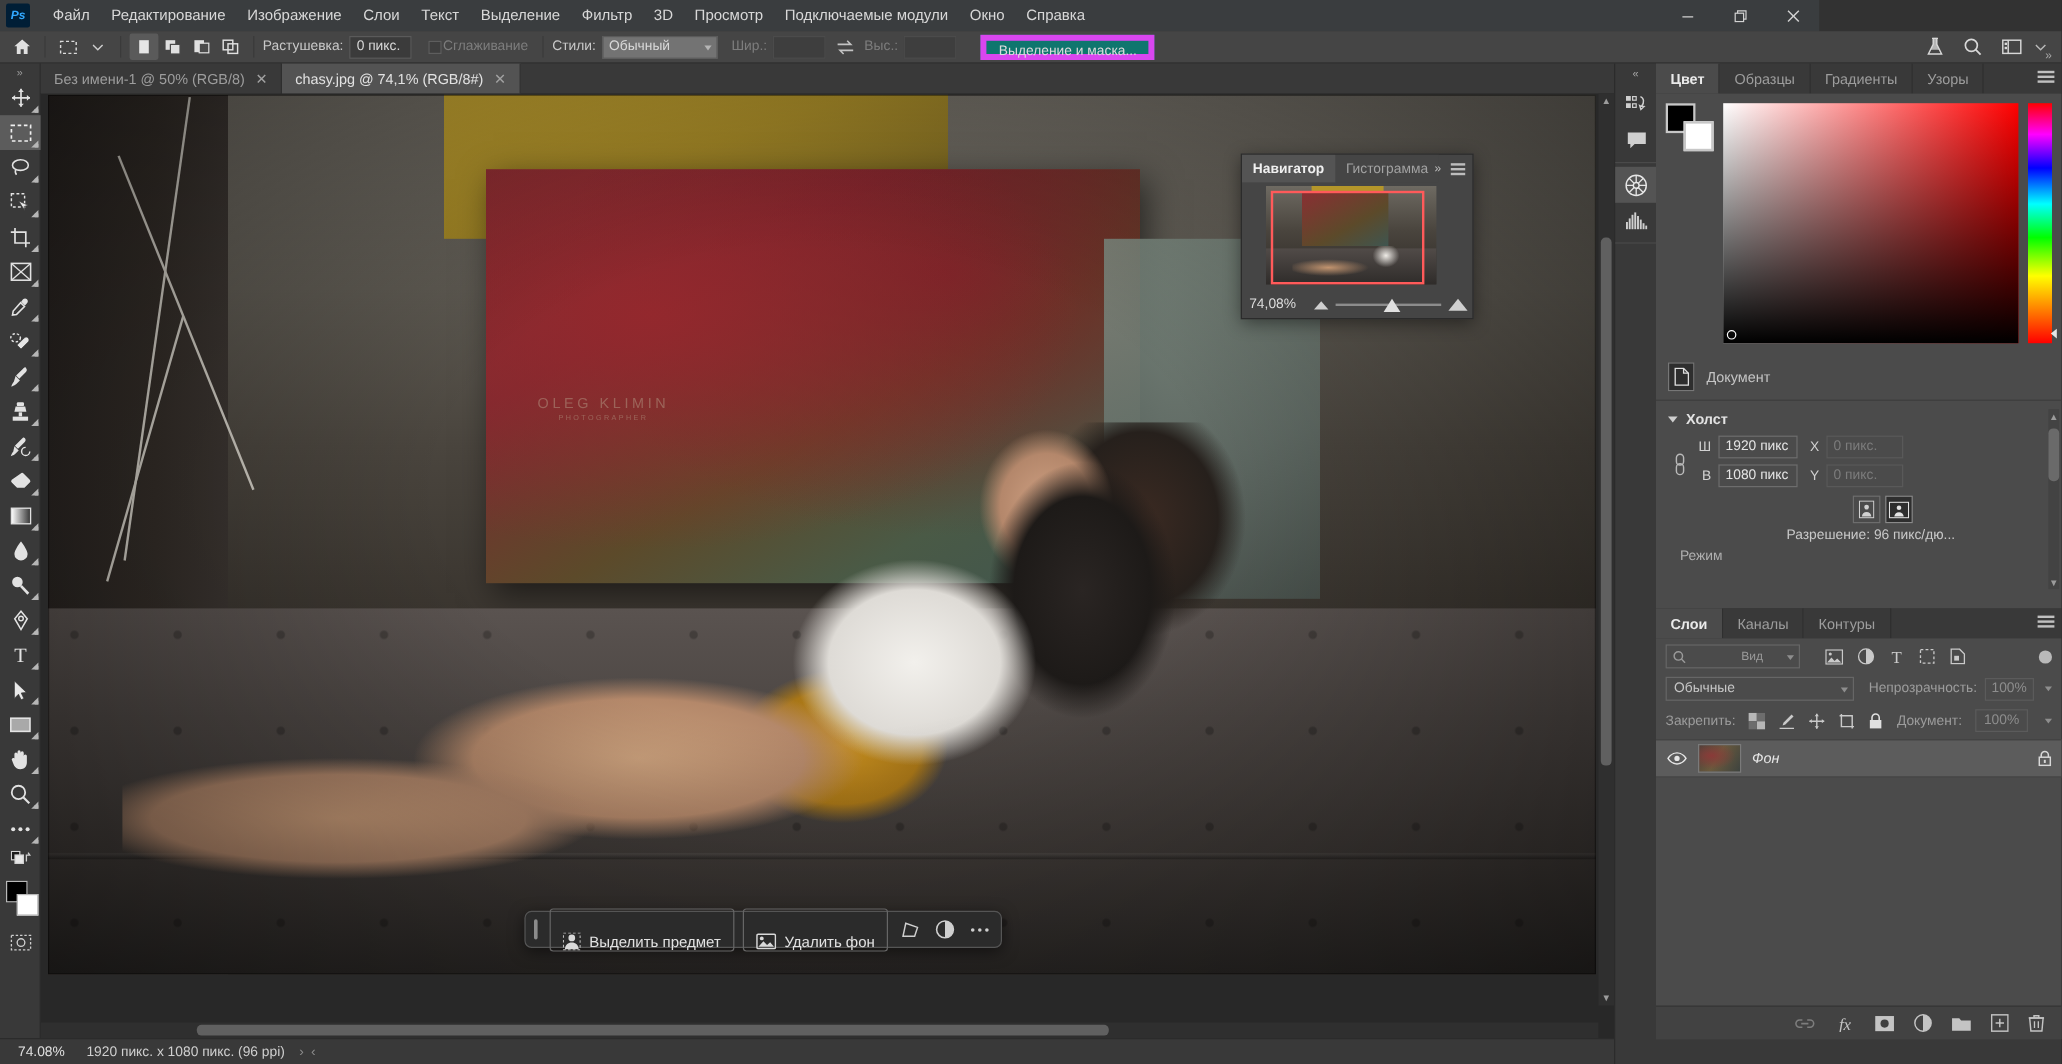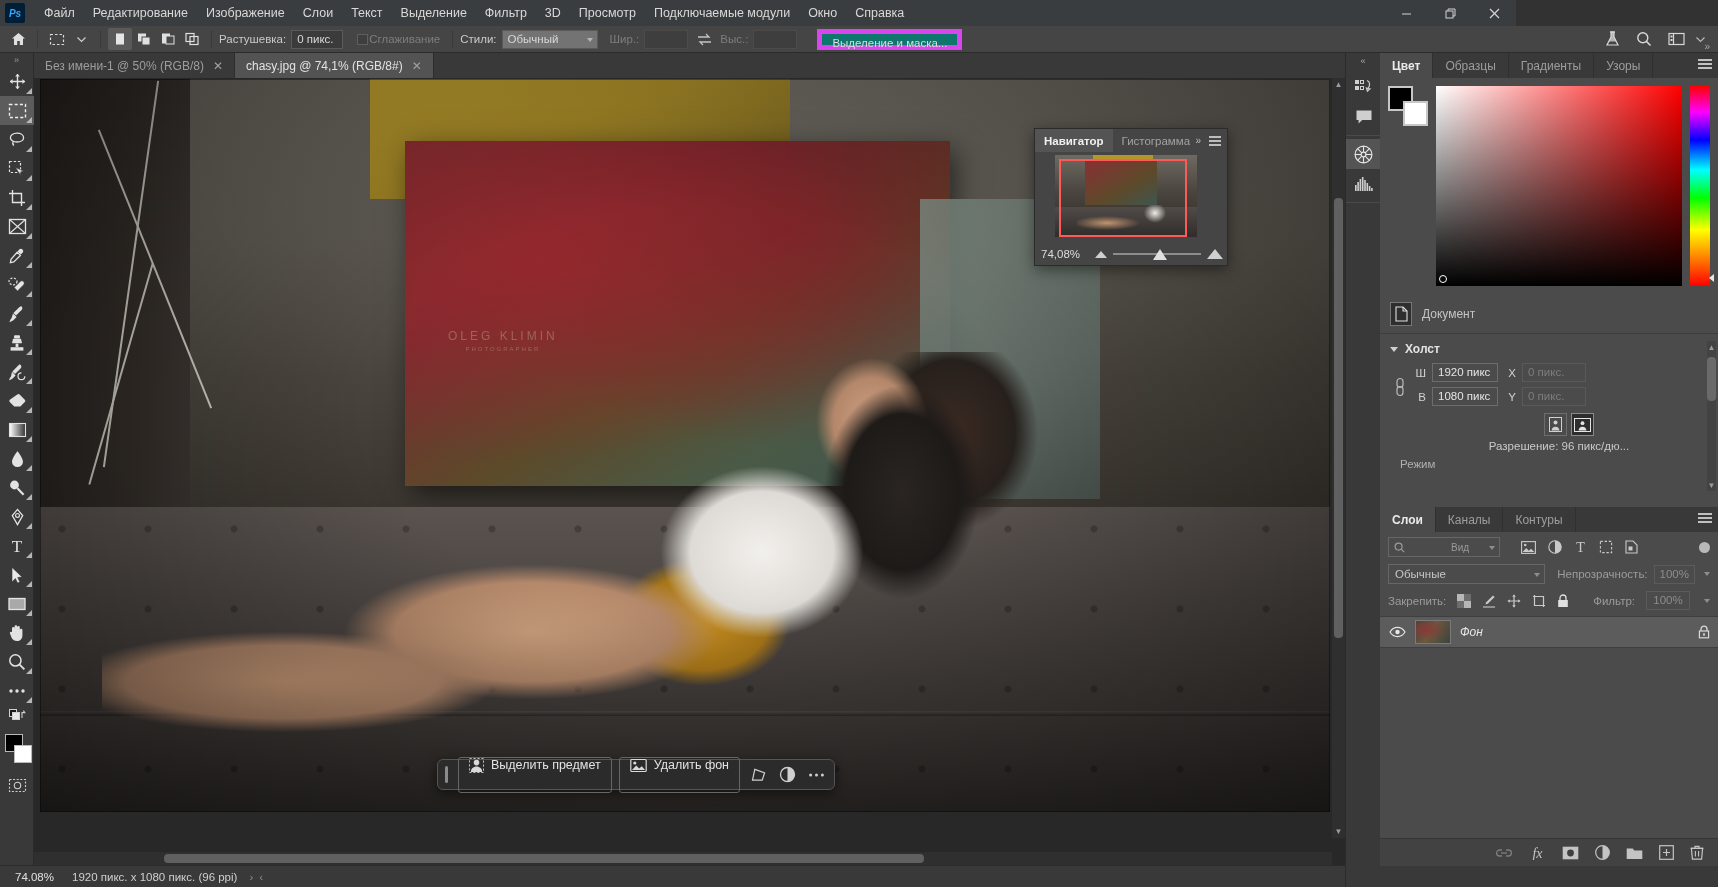--- a/index.html
+++ b/index.html
@@ -170,21 +170,21 @@
 
   
   .ctxbar {
     position: absolute; left: 437px; top: 759px; height: 31px;
     background: #2b2b2b; border: 1px solid #555; border-radius: 6px;
     display: flex; align-items: center; padding: 0 7px; gap: 7px;
     box-shadow: 0 3px 12px rgba(0,0,0,.5);
   }
   .ctx-grip { width: 3px; height: 17px; background: #8b8b8b; border-radius: 2px; margin-right: 3px; }
   .ctx-btn {
-    display: flex; align-items: flex-start; gap: 7px; height: 36px; padding: 0 10px;
+    display: flex; align-items: flex-end; gap: 7px; height: 36px; padding: 0 10px;
     border: 1px solid #666; border-radius: 3px; color: #e2e2e2; font-size: 12.5px;
     white-space: nowrap;
   }
   .ctx-ico { width: 22px; height: 22px; display: flex; align-items: center; justify-content: center; color: #d3d3d3; }
 
   
   .statusbar {
     position: absolute; left: 0; bottom: 0; width: 1345px; height: 22px;
     background: #393939; border-top: 1px solid #2b2b2b;
     display: flex; align-items: center; font-size: 11.5px; color: #cdcdcd;
@@ -1044,21 +1044,21 @@
               <path d="M2.5 1v10.5H13" fill="none" stroke="#cacaca" stroke-width="1.2"></path>
               <path d="M1 2.5h10.5V13" fill="none" stroke="#cacaca" stroke-width="1.2"></path>
             </svg>
           </span>
           <span>
             <svg width="12" height="14" viewBox="0 0 12 14">
               <path d="M3 6V4a3 3 0 016 0v2" fill="none" stroke="#e0e0e0" stroke-width="1.3"></path>
               <rect x="1.2" y="6" width="9.6" height="7" fill="#e0e0e0"></rect>
             </svg>
           </span>
-          <span class="lock-label" style="margin-left:auto">Фильтр:</span>
+          <span class="lock-label" style="margin-left:auto">Документ:</span>
           <span class="opa-val">100%</span>
           <span class="opa-caret"></span>
         </div>
 
         <div class="lay-row">
           <span class="eye">
             <svg width="17" height="12" viewBox="0 0 17 12">
               <path d="M1 6s2.8-4.6 7.5-4.6S16 6 16 6s-2.8 4.6-7.5 4.6S1 6 1 6z" fill="none" stroke="#e6e6e6" stroke-width="1.2"></path>
               <circle cx="8.5" cy="6" r="2.2" fill="#e6e6e6"></circle>
             </svg>

